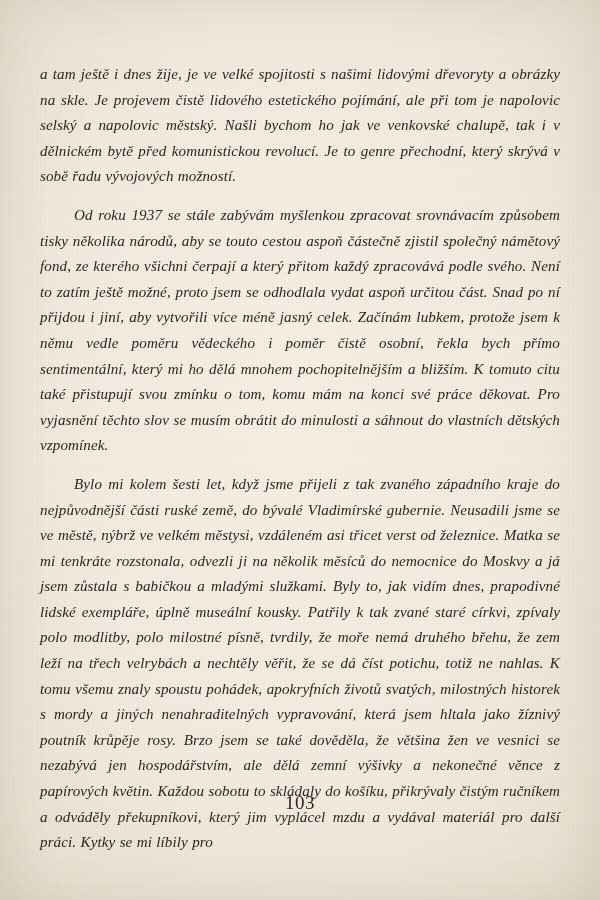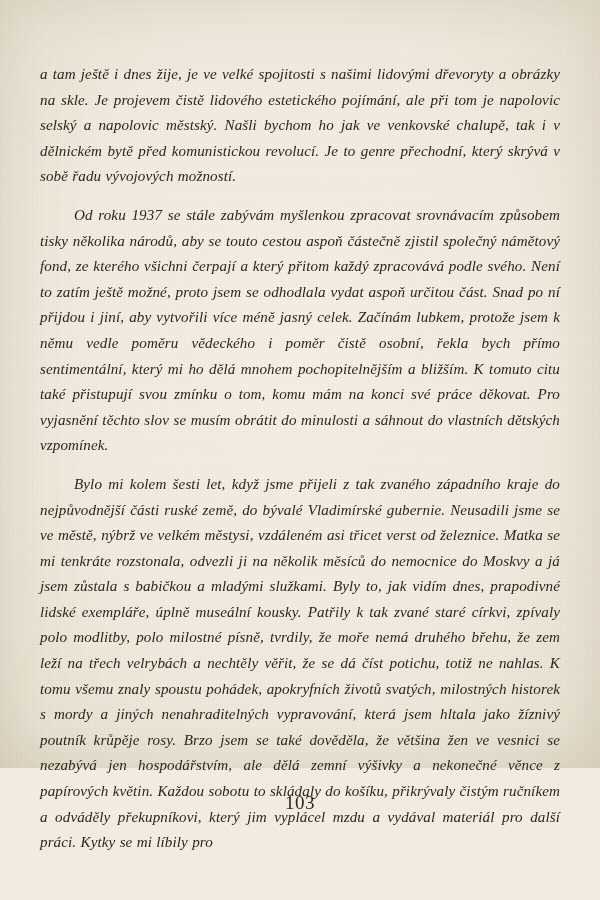--- a/index.html
+++ b/index.html
@@ -9,21 +9,21 @@
   body {
     width: 600px;
     height: 900px;
     background: #f2ece0;
     font-family: "Liberation Serif", serif;
     overflow: hidden;
   }
   .page {
     position: relative;
     width: 600px;
-    height: 768px;
+    height: 900px;
     background:
       radial-gradient(ellipse at 50% 45%, #f5efe3 0%, #f1ebdf 55%, #eae3d4 88%, #e3dbca 100%);
     box-sizing: border-box;
     padding-left: 8px;
   }
   .paper-noise {
     position: absolute;
     inset: 0;
     pointer-events: none;
     background-image:

